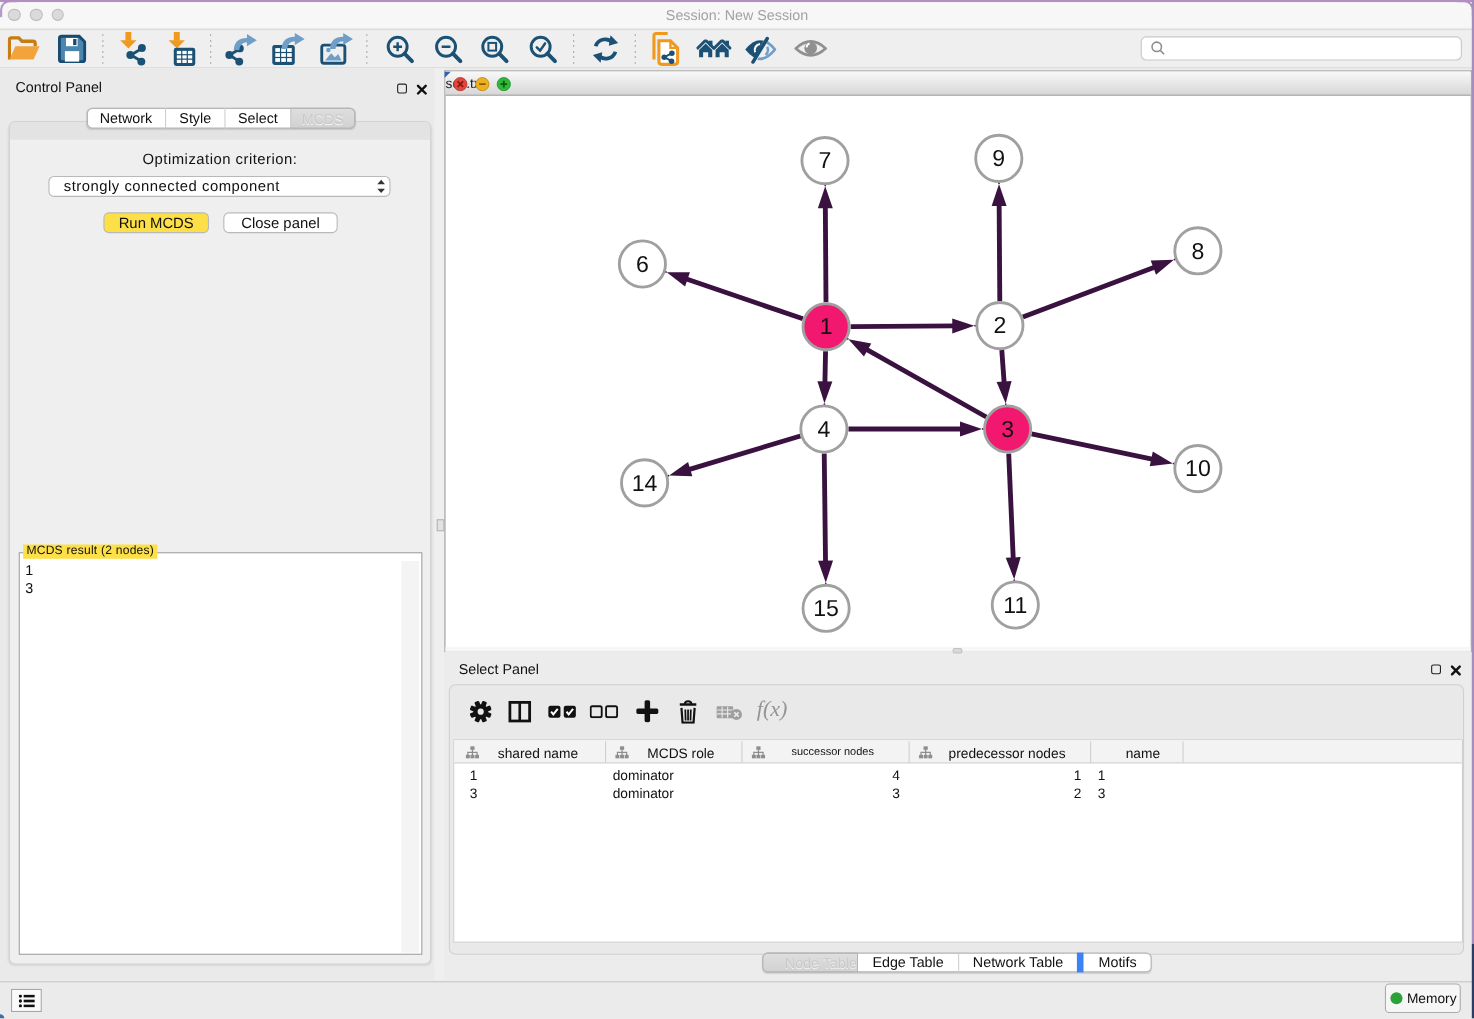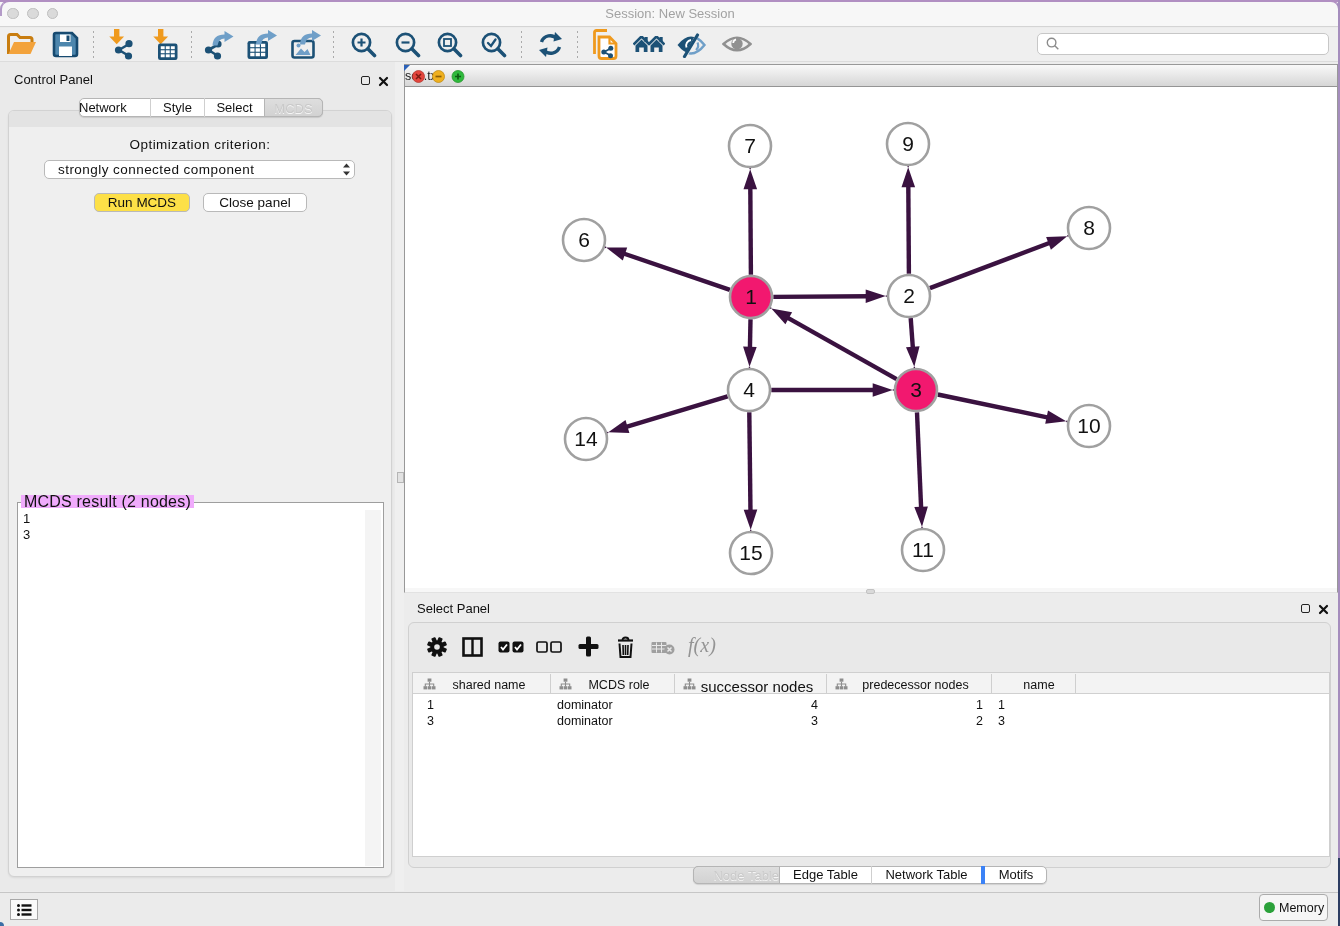--- a/index.html
+++ b/index.html
@@ -181,38 +181,38 @@
 <div class="abs" style="left:14px;top:72px;font-size:13px;color:#111">Control Panel</div>
 <div class="abs" style="left:361px;top:76px;width:9px;height:9px;border:1.6px solid #222;border-radius:2px"></div>
 <svg class="abs" style="left:378px;top:76px" width="11" height="11" viewBox="0 0 11 11">
     <path d="M2 2 L9 9 M9 2 L2 9" stroke="#111" stroke-width="2.2" stroke-linecap="round"></path>
   </svg>
 
 <div class="abs" style="left:8px;top:110px;width:384px;height:767px;background:#efefef;border:1px solid #d2d2d2;border-radius:6px;box-shadow:0 1px 2px rgba(0,0,0,0.08)"></div>
 <div class="abs" style="left:9px;top:111px;width:382px;height:16px;background:#e3e3e3;border-radius:5px 5px 0 0"></div>
 
 <div class="abs" style="left:79px;top:98px;width:244px;height:19px;background:#fff;border:1px solid #b5b5b5;border-radius:5px;box-shadow:0 1px 1px rgba(0,0,0,0.12)"></div>
-<div class="abs" style="left:79px;top:98px;width:72px;height:19px;line-height:19px;font-size:13px;color:#111;border-right:1px solid #cfcfcf">Network</div>
+<div class="abs" style="left:79px;top:98px;width:72px;height:19px;line-height:19px;text-align:center;font-size:13px;color:#111;border-right:1px solid #cfcfcf">Network</div>
 <div class="abs" style="left:151px;top:98px;width:54px;height:19px;line-height:19px;text-align:center;font-size:13px;color:#111;border-right:1px solid #cfcfcf">Style</div>
 <div class="abs" style="left:205px;top:98px;width:59px;height:19px;line-height:19px;text-align:center;font-size:13px;color:#111">Select</div>
 <div class="abs" style="left:264px;top:98px;width:59px;height:19px;line-height:19px;text-align:center;font-size:13px;color:#c9c9c9;background:linear-gradient(#dedede,#d2d2d2);border:1px solid #b5b5b5;border-radius:0 5px 5px 0;text-shadow:0 1px 0 #f5f5f5">MCDS</div>
 
 <div class="abs" style="left:8px;top:137px;width:384px;text-align:center;font-size:13.5px;letter-spacing:0.45px;color:#111">Optimization criterion:</div>
 <div class="abs" style="left:44px;top:160px;width:311px;height:19px;background:#fff;border:1px solid #b9b9b9;border-radius:5px"></div>
 <div class="abs" style="left:58px;top:162px;font-size:13.5px;letter-spacing:0.45px;color:#111">strongly connected component</div>
 <svg class="abs" style="left:340px;top:162px" width="13" height="15" viewBox="0 0 13 15">
     <path d="M3 5.5 L6.5 1.5 L10 5.5 Z" fill="#333"></path>
     <path d="M3 9.5 L6.5 13.5 L10 9.5 Z" fill="#333"></path>
   </svg>
 <div class="abs" style="left:94px;top:193px;width:96px;height:19px;background:#fde047;border:1px solid #b9b9b9;border-radius:5px;line-height:18px;text-align:center;font-size:13.5px;color:#111">Run MCDS</div>
 <div class="abs" style="left:203px;top:193px;width:104px;height:19px;background:#fff;border:1px solid #b9b9b9;border-radius:5px;line-height:18px;text-align:center;font-size:13.5px;color:#111">Close panel</div>
 
 <div class="abs" style="left:17px;top:502px;width:367px;height:366px;border:1px solid #9e9e9e;background:#fff"></div>
 <div class="abs" style="left:365px;top:510px;width:16px;height:356px;background:#f4f4f4"></div>
-<div class="abs" style="left:21px;top:495px;height:13px;background:#f0abfc;padding:0 3px;font-size:16px;letter-spacing:0.2px;color:#111;line-height:13px">MCDS result (2 nodes)</div>
+<div class="abs" style="left:21px;top:495px;height:13px;background:#fde047;padding:0 3px;font-size:11px;letter-spacing:0.2px;color:#111;line-height:13px">MCDS result (2 nodes)</div>
 <div class="abs" style="left:23px;top:511px;font-size:13px;color:#111;line-height:16px">1<br>3</div>
 
 <div class="abs" style="left:395px;top:62px;width:9px;height:829px;background:#efefef"></div>
 <div class="abs" style="left:397px;top:472px;width:7px;height:11px;background:#e2e2e2;border:1px solid #b5b5b5"></div>
 
 <div class="abs" style="left:404px;top:64px;width:934px;height:529px;background:#fff;border:1px solid #989898;border-bottom-color:#e2e2e2"></div>
 <div class="abs" style="left:405px;top:588px;width:932px;height:4px;background:#f7f7f7"></div>
 <div class="abs" style="left:405px;top:65px;width:932px;height:22px;background:linear-gradient(#f9f9f9,#d6d6d6);border-bottom:1px solid #949494"></div>
 <div class="abs" style="left:405px;top:69px;width:932px;text-align:left;font-size:12.5px;color:#1a1a1a">scc.txt</div>
 <svg class="abs" style="left:404px;top:65px" width="6" height="6" viewBox="0 0 6 6">
@@ -381,21 +381,21 @@
   </svg>
 <div class="abs" style="left:550px;top:678px;width:124px;text-align:center;font-size:12.5px;color:#111"><span style="margin-left:14px">MCDS role</span></div>
 <div class="abs" style="left:674px;top:674px;width:1px;height:19px;background:#cfcfcf"></div>
 <svg class="abs" style="left:683px;top:678px" width="13" height="12" viewBox="0 0 13 12">
     <rect x="4.6" y="0.5" width="3.8" height="3.2" fill="#8d8d8d"></rect>
     <path d="M6.5 3.8 V6 M2.3 8.5 V6 H10.7 V8.5 M6.5 6 V8.5" fill="none" stroke="#8d8d8d" stroke-width="1.1"></path>
     <rect x="0.5" y="8.2" width="3.6" height="3.2" fill="#8d8d8d"></rect>
     <rect x="4.7" y="8.2" width="3.6" height="3.2" fill="#8d8d8d"></rect>
     <rect x="8.9" y="8.2" width="3.6" height="3.2" fill="#8d8d8d"></rect>
   </svg>
-<div class="abs" style="left:674px;top:678px;width:152px;text-align:center;font-size:15px;color:#111"><span style="margin-left:14px">successor nodes</span></div>
+<div class="abs" style="left:674px;top:678px;width:152px;text-align:center;font-size:10px;color:#111"><span style="margin-left:14px">successor nodes</span></div>
 <div class="abs" style="left:826px;top:674px;width:1px;height:19px;background:#cfcfcf"></div>
 <svg class="abs" style="left:835px;top:678px" width="13" height="12" viewBox="0 0 13 12">
     <rect x="4.6" y="0.5" width="3.8" height="3.2" fill="#8d8d8d"></rect>
     <path d="M6.5 3.8 V6 M2.3 8.5 V6 H10.7 V8.5 M6.5 6 V8.5" fill="none" stroke="#8d8d8d" stroke-width="1.1"></path>
     <rect x="0.5" y="8.2" width="3.6" height="3.2" fill="#8d8d8d"></rect>
     <rect x="4.7" y="8.2" width="3.6" height="3.2" fill="#8d8d8d"></rect>
     <rect x="8.9" y="8.2" width="3.6" height="3.2" fill="#8d8d8d"></rect>
   </svg>
 <div class="abs" style="left:826px;top:678px;width:165px;text-align:center;font-size:12.5px;color:#111"><span style="margin-left:14px">predecessor nodes</span></div>
 <div class="abs" style="left:991px;top:674px;width:1px;height:19px;background:#cfcfcf"></div>
@@ -408,21 +408,21 @@
 <div class="abs" style="left:998px;top:698px;font-size:12.5px;color:#111">1</div>
 <div class="abs" style="left:427px;top:714px;font-size:12.5px;color:#111">3</div>
 <div class="abs" style="left:557px;top:714px;font-size:12.5px;color:#111">dominator</div>
 <div class="abs" style="left:740px;top:714px;width:78px;text-align:right;font-size:12.5px;color:#111">3</div>
 <div class="abs" style="left:905px;top:714px;width:78px;text-align:right;font-size:12.5px;color:#111">2</div>
 <div class="abs" style="left:998px;top:714px;font-size:12.5px;color:#111">3</div>
 
 <div class="abs" style="left:693px;top:866px;width:354px;height:18px;background:#fff;border:1px solid #b5b5b5;border-radius:5px;box-shadow:0 1px 1px rgba(0,0,0,0.12)"></div>
 <div class="abs" style="left:693px;top:866px;width:87px;height:18px;line-height:18px;text-align:right;font-size:13px;color:#c9c9c9;background:linear-gradient(#dedede,#d2d2d2);border:1px solid #b5b5b5;border-radius:5px 0 0 5px;text-shadow:0 1px 0 #f5f5f5">Node Table</div>
 <div class="abs" style="left:780px;top:866px;width:92px;height:18px;line-height:18px;text-align:center;font-size:13px;color:#111;border-right:1px solid #cfcfcf">Edge Table</div>
-<div class="abs" style="left:872px;top:866px;width:113px;height:18px;line-height:18px;text-align:center;font-size:13px;color:#111;border-right:4px solid #3b82f6">Network Table</div>
+<div class="abs" style="left:872px;top:866px;width:113px;height:18px;line-height:18px;text-align:center;font-size:13px;color:#111;border-right:6px solid #3b82f6">Network Table</div>
 <div class="abs" style="left:985px;top:866px;width:62px;height:18px;line-height:18px;text-align:center;font-size:13px;color:#111">Motifs</div>
 
 <div class="abs" style="left:0;top:892px;width:1340px;height:34px;background:#ebebeb;border-top:1px solid #c6c6c6"></div>
 <div class="abs" style="left:10px;top:899px;width:28px;height:21px;background:#fafafa;border:1px solid #a8a8a8"></div>
 <svg class="abs" style="left:17px;top:904px" width="15" height="12" viewBox="0 0 15 12">
     <circle cx="1.5" cy="1.5" r="1.5" fill="#111"></circle>
     <circle cx="1.5" cy="6" r="1.5" fill="#111"></circle>
     <circle cx="1.5" cy="10.5" r="1.5" fill="#111"></circle>
     <rect x="4.5" y="0.3" width="10" height="2.4" fill="#111"></rect>
     <rect x="4.5" y="4.8" width="10" height="2.4" fill="#111"></rect>

